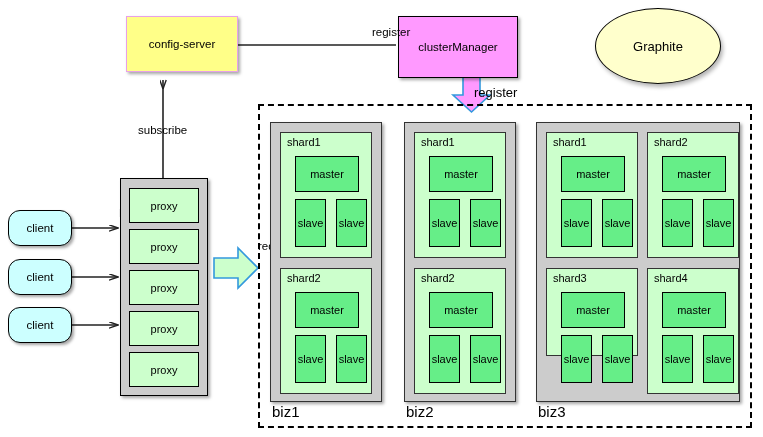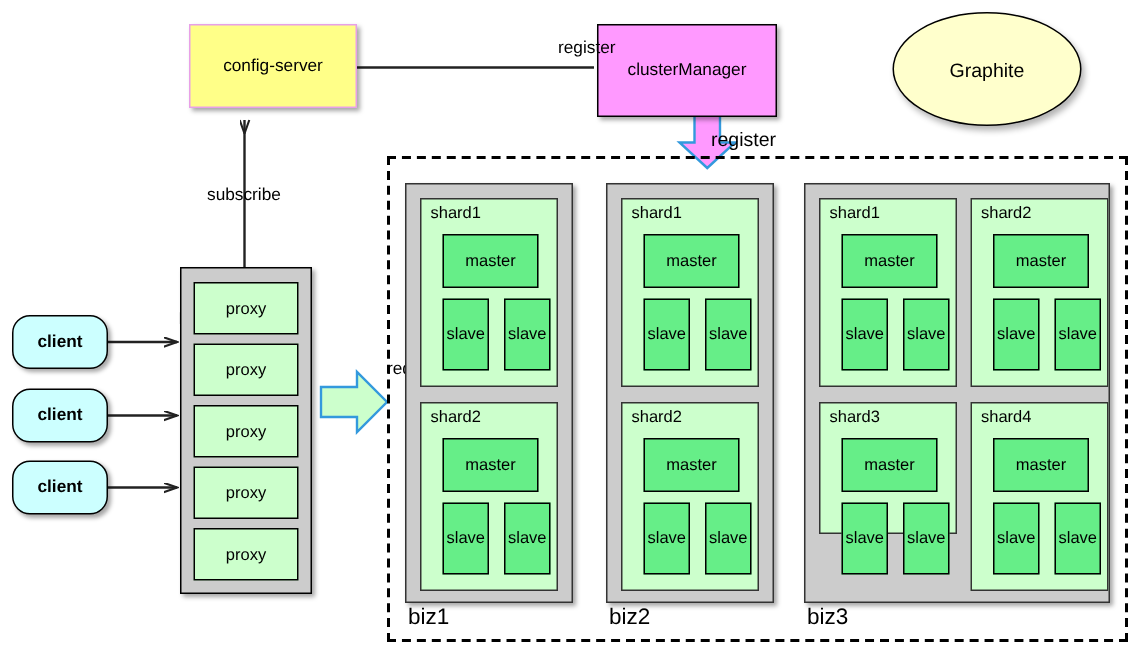--- a/index.html
+++ b/index.html
@@ -53,21 +53,20 @@
     box-shadow: 2px 3px 4px rgba(0,0,0,0.30);
   }
 
   
   .client {
     background: #ccffff;
     border: 1.5px solid #000000;
     border-radius: 12px;
     font-size: 11.5px;
     box-shadow: 2px 2px 3px rgba(0,0,0,0.35);
-    font-weight: bold;
   }
 
   
   .proxy-group {
     position: absolute;
     box-sizing: border-box;
     background: #cccccc;
     border: 1.5px solid #000000;
     box-shadow: 2px 2px 3px rgba(0,0,0,0.35);
   }

